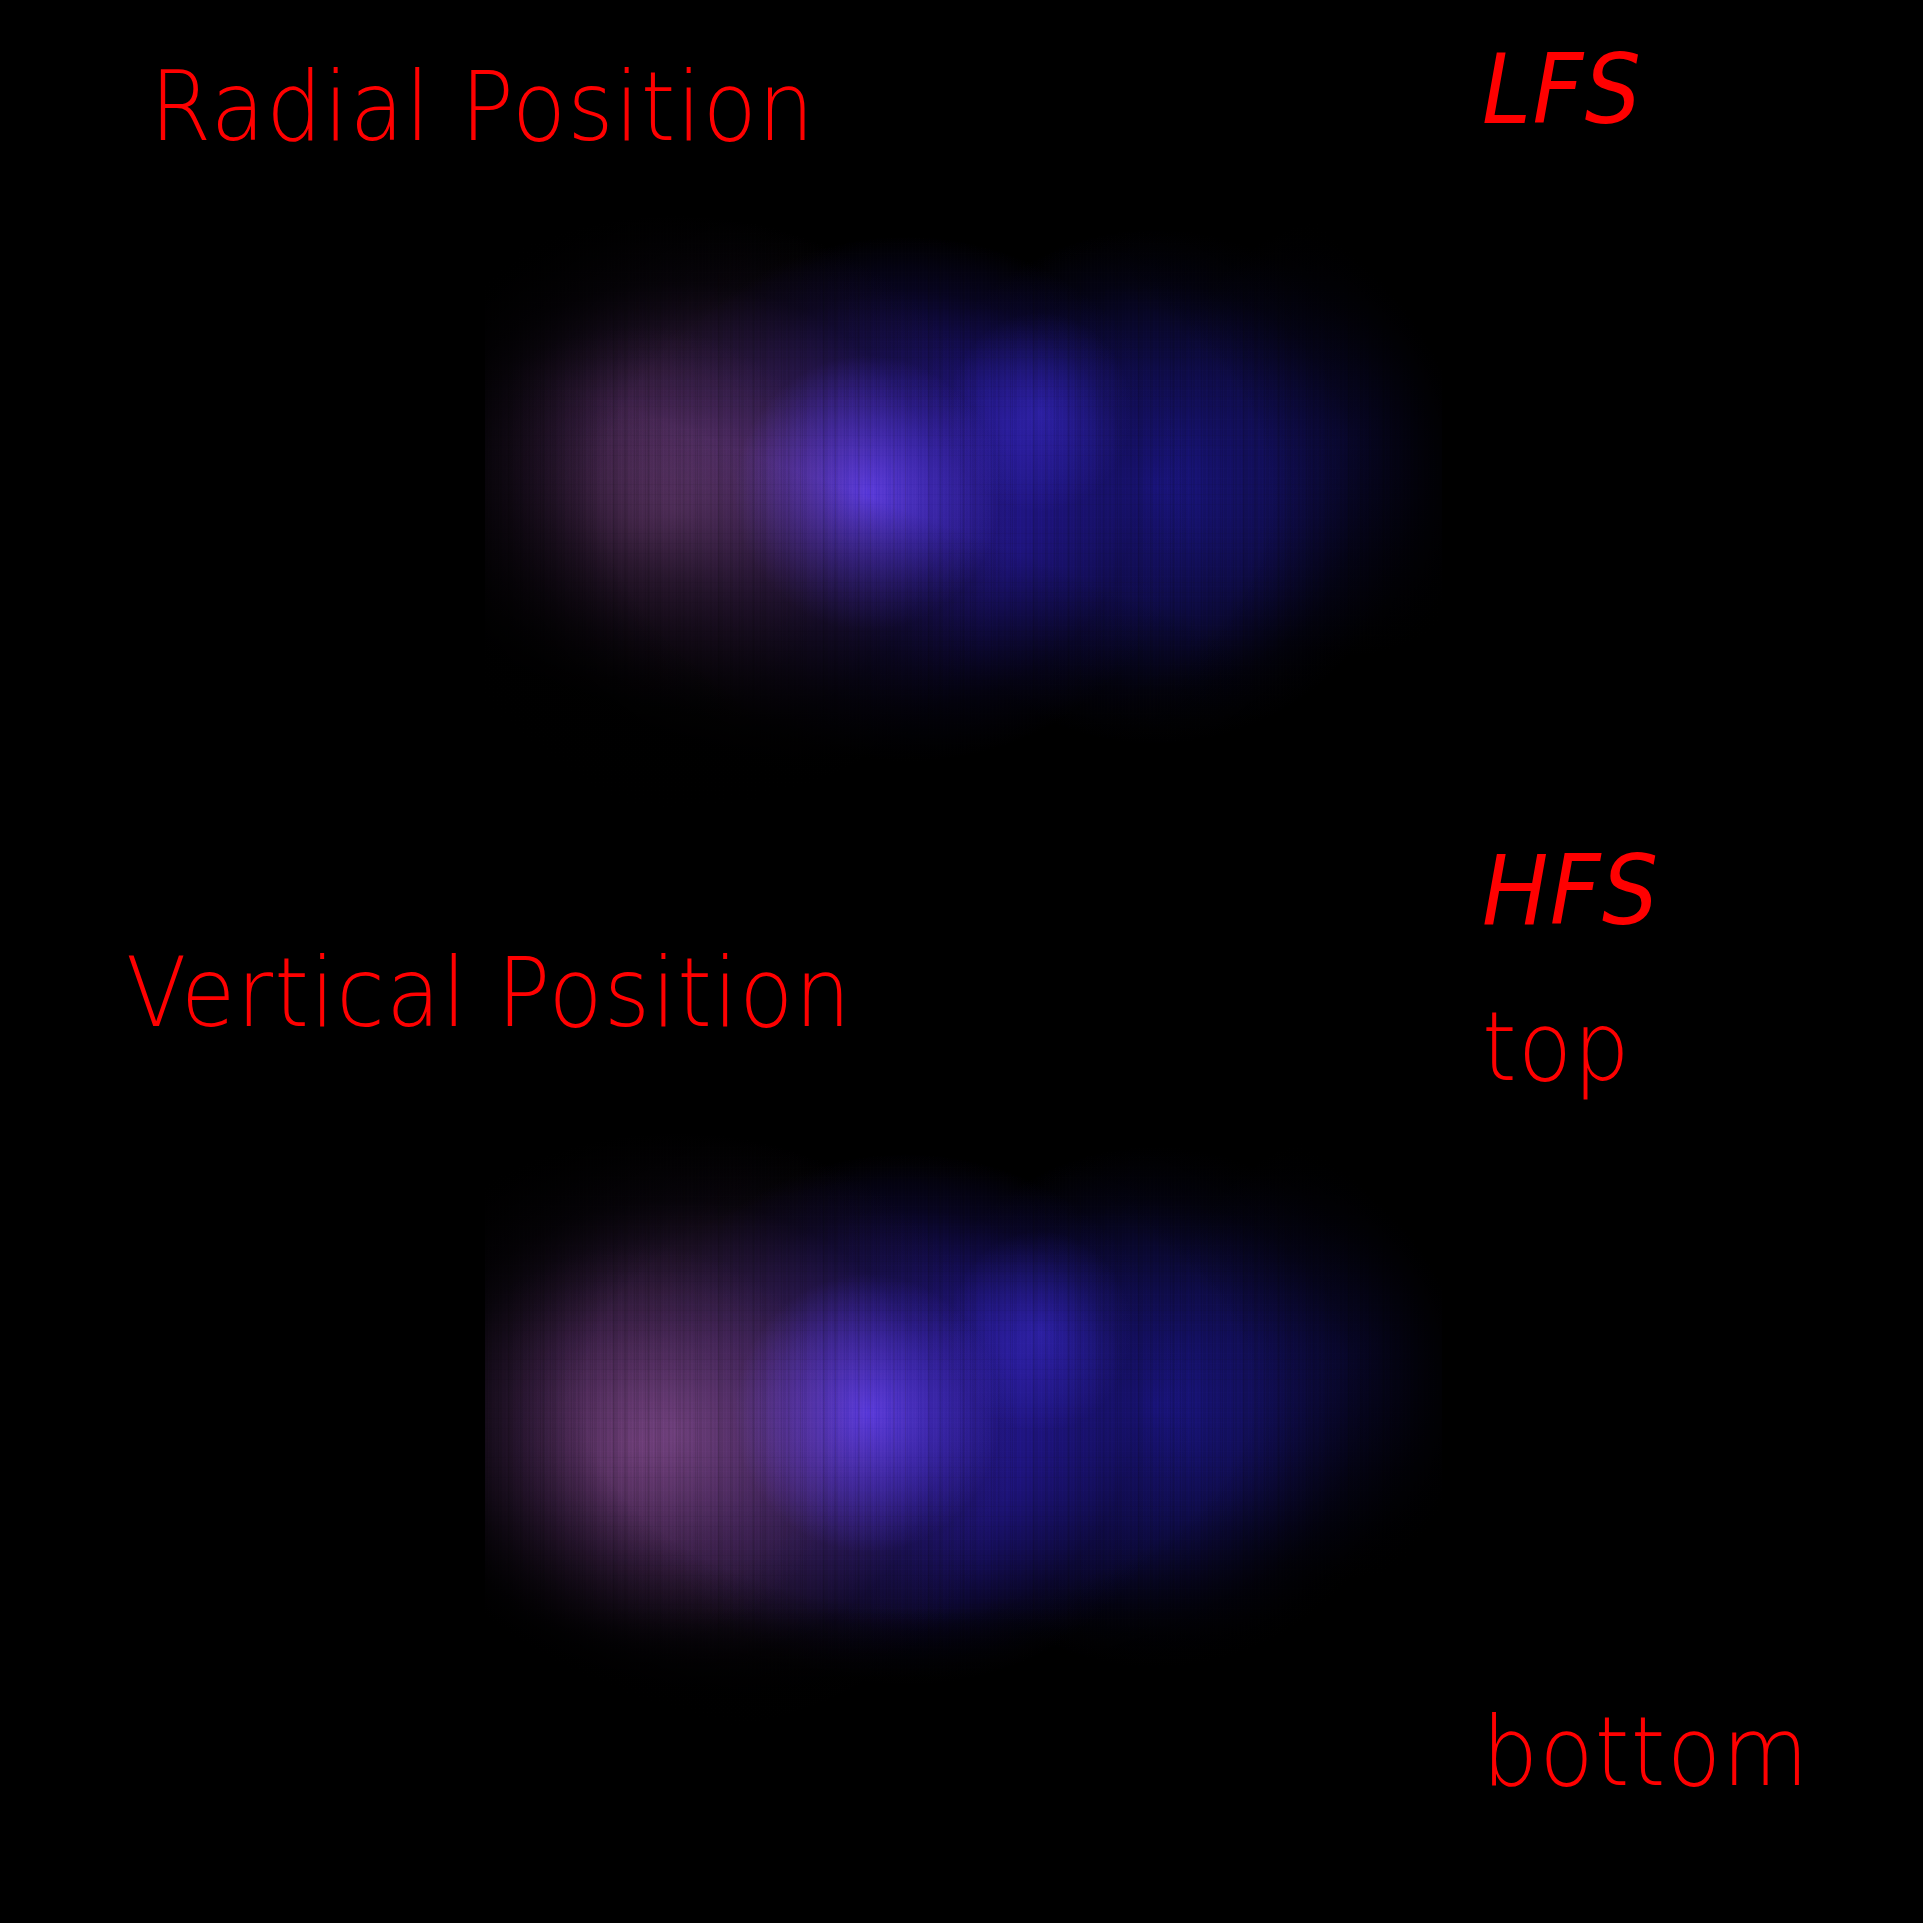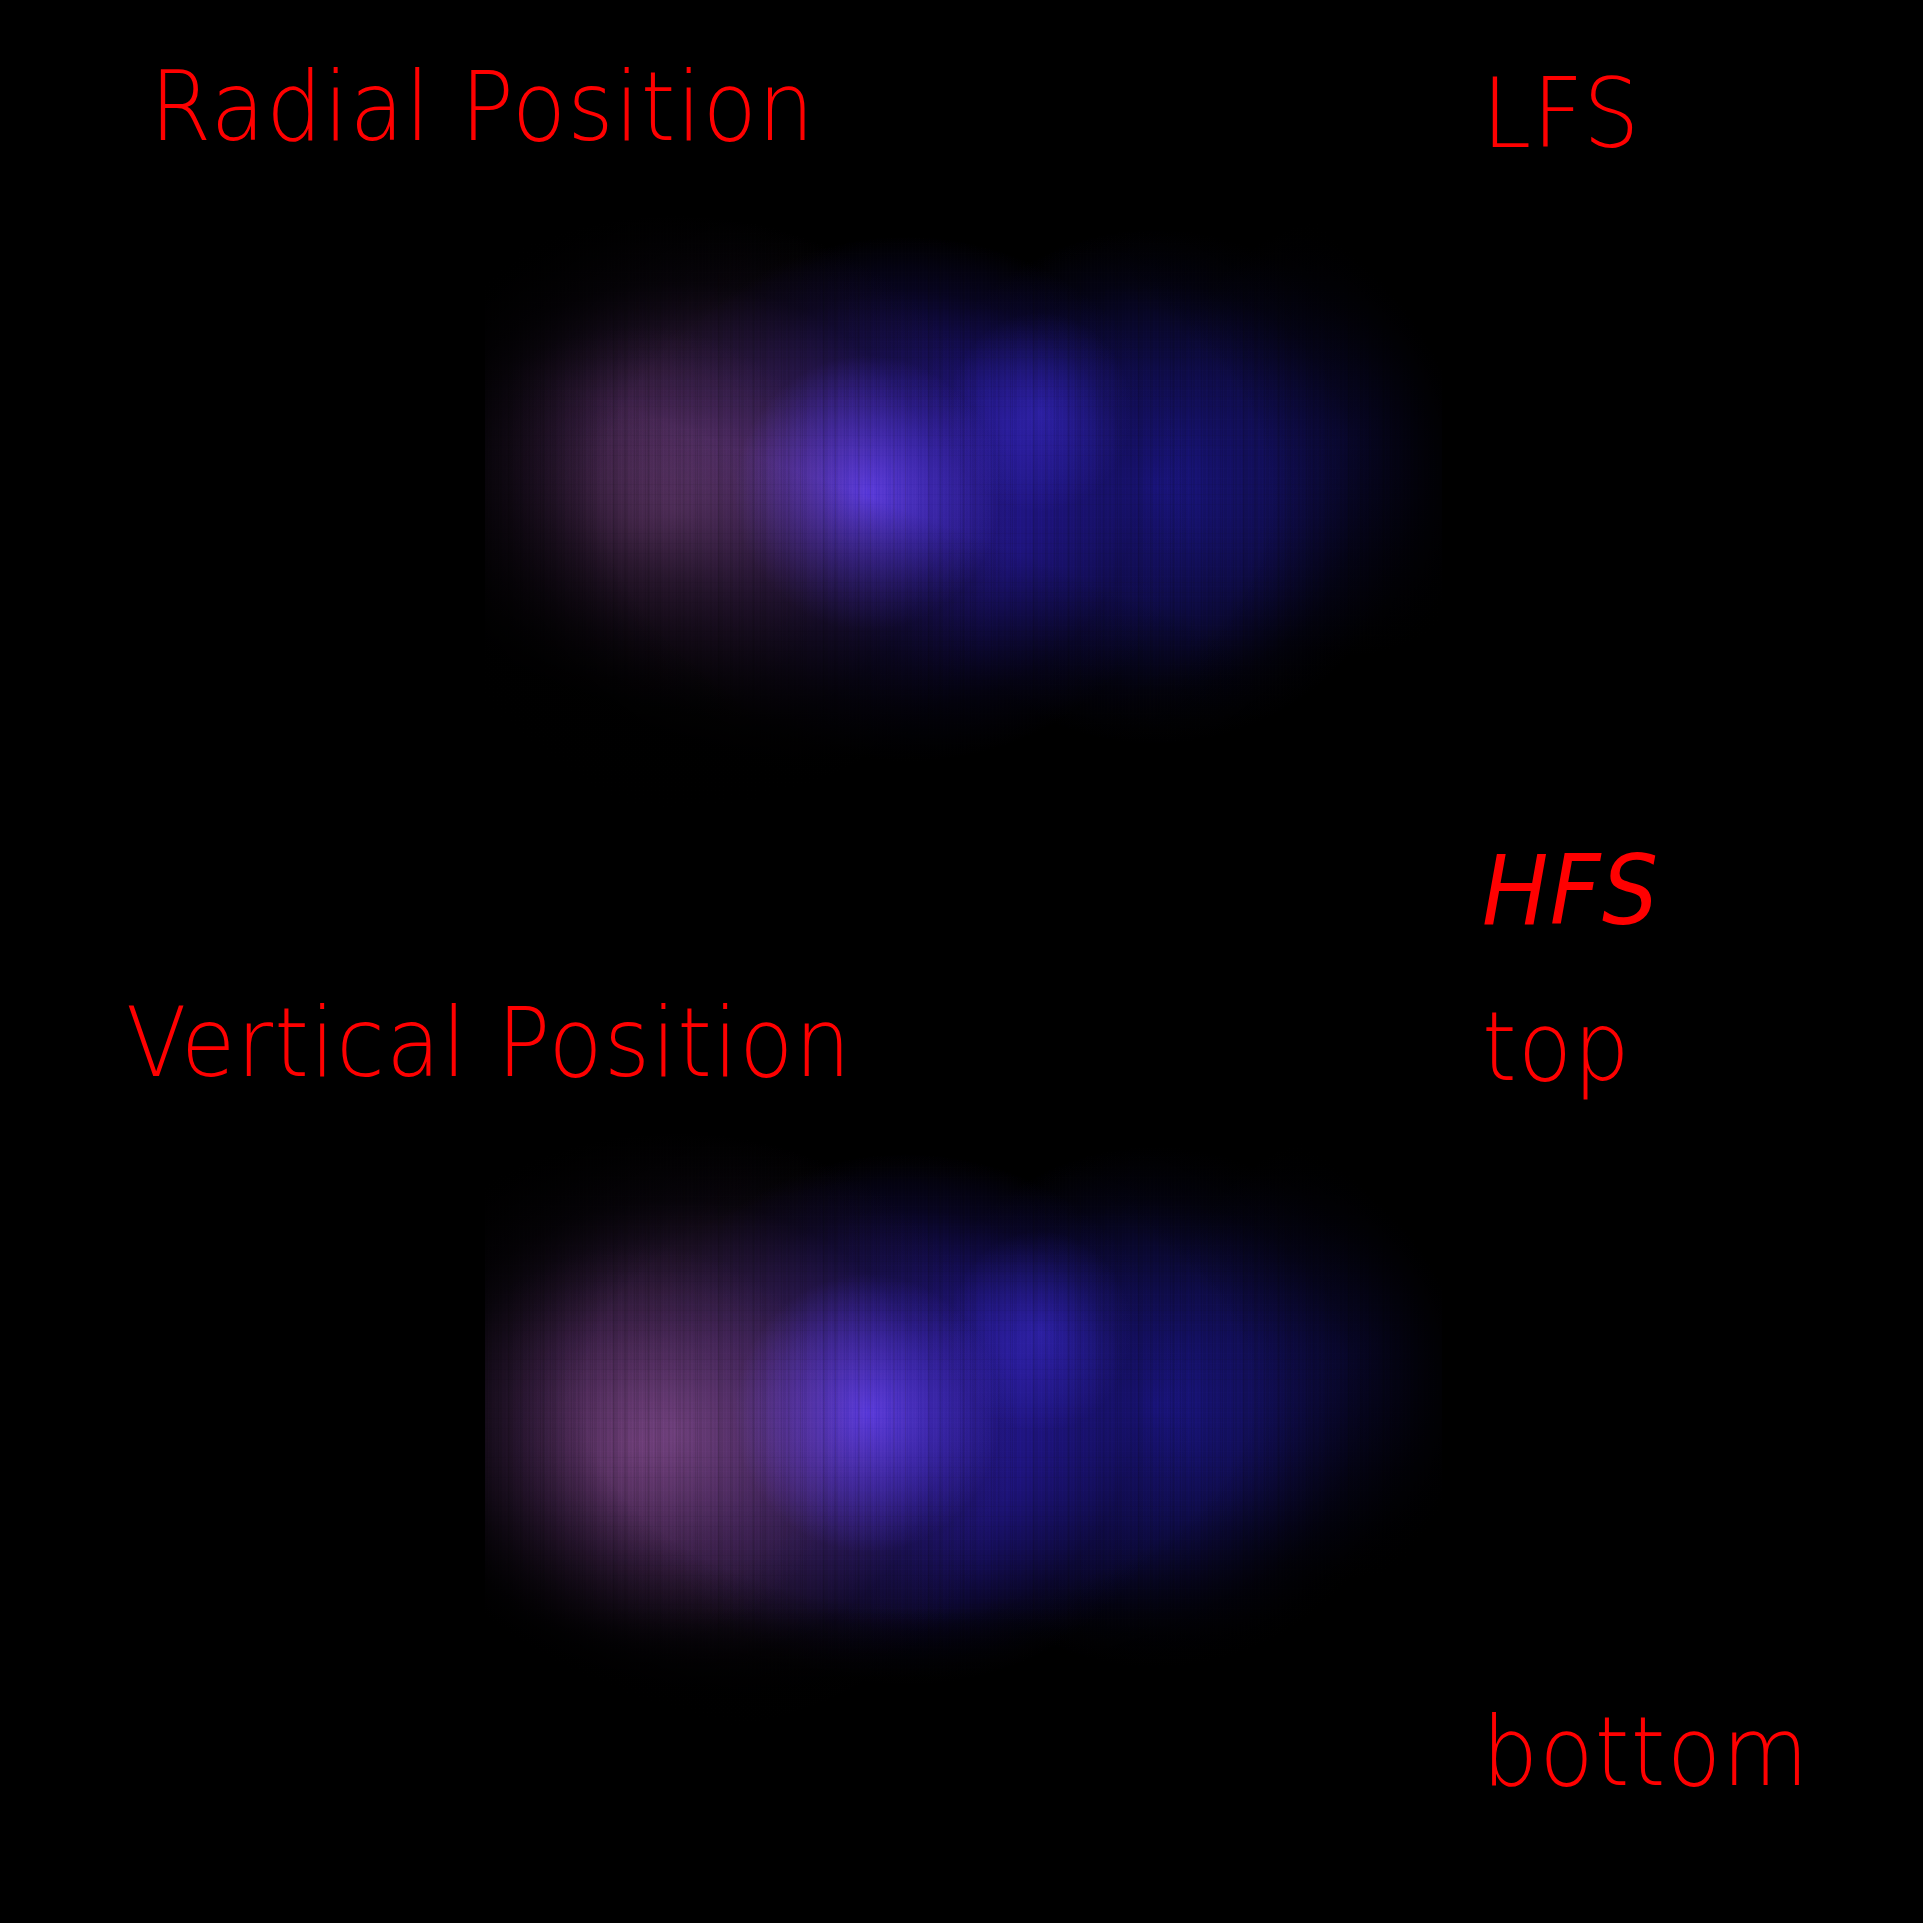--- a/index.html
+++ b/index.html
@@ -35,23 +35,23 @@
     transform-origin: left top;
   }
   
   .label span.glyphs {
     display: inline-block;
     transform: scaleX(0.92);
     transform-origin: left center;
   }
 
   .lbl-radial   { left: 150px;  top: 59px; }
-  .lbl-lfs      { left: 1482px; top: 66px; }
+  .lbl-lfs      { left: 1482px; top: 42px; font-style: italic; }
   .lbl-hfs      { left: 1482px; top: 843px; font-style: italic; }
-  .lbl-vertical { left: 126px;  top: 995px; }
+  .lbl-vertical { left: 126px;  top: 945px; }
   .lbl-top      { left: 1482px; top: 999px; }
   .lbl-bottom   { left: 1482px; top: 1704px; }
 
   
   .panel {
     position: absolute;
     overflow: hidden;
     background: #000000;
   }
   .panel-radial   { left: 485px; top: 201px;  width: 957px; height: 621px; }

